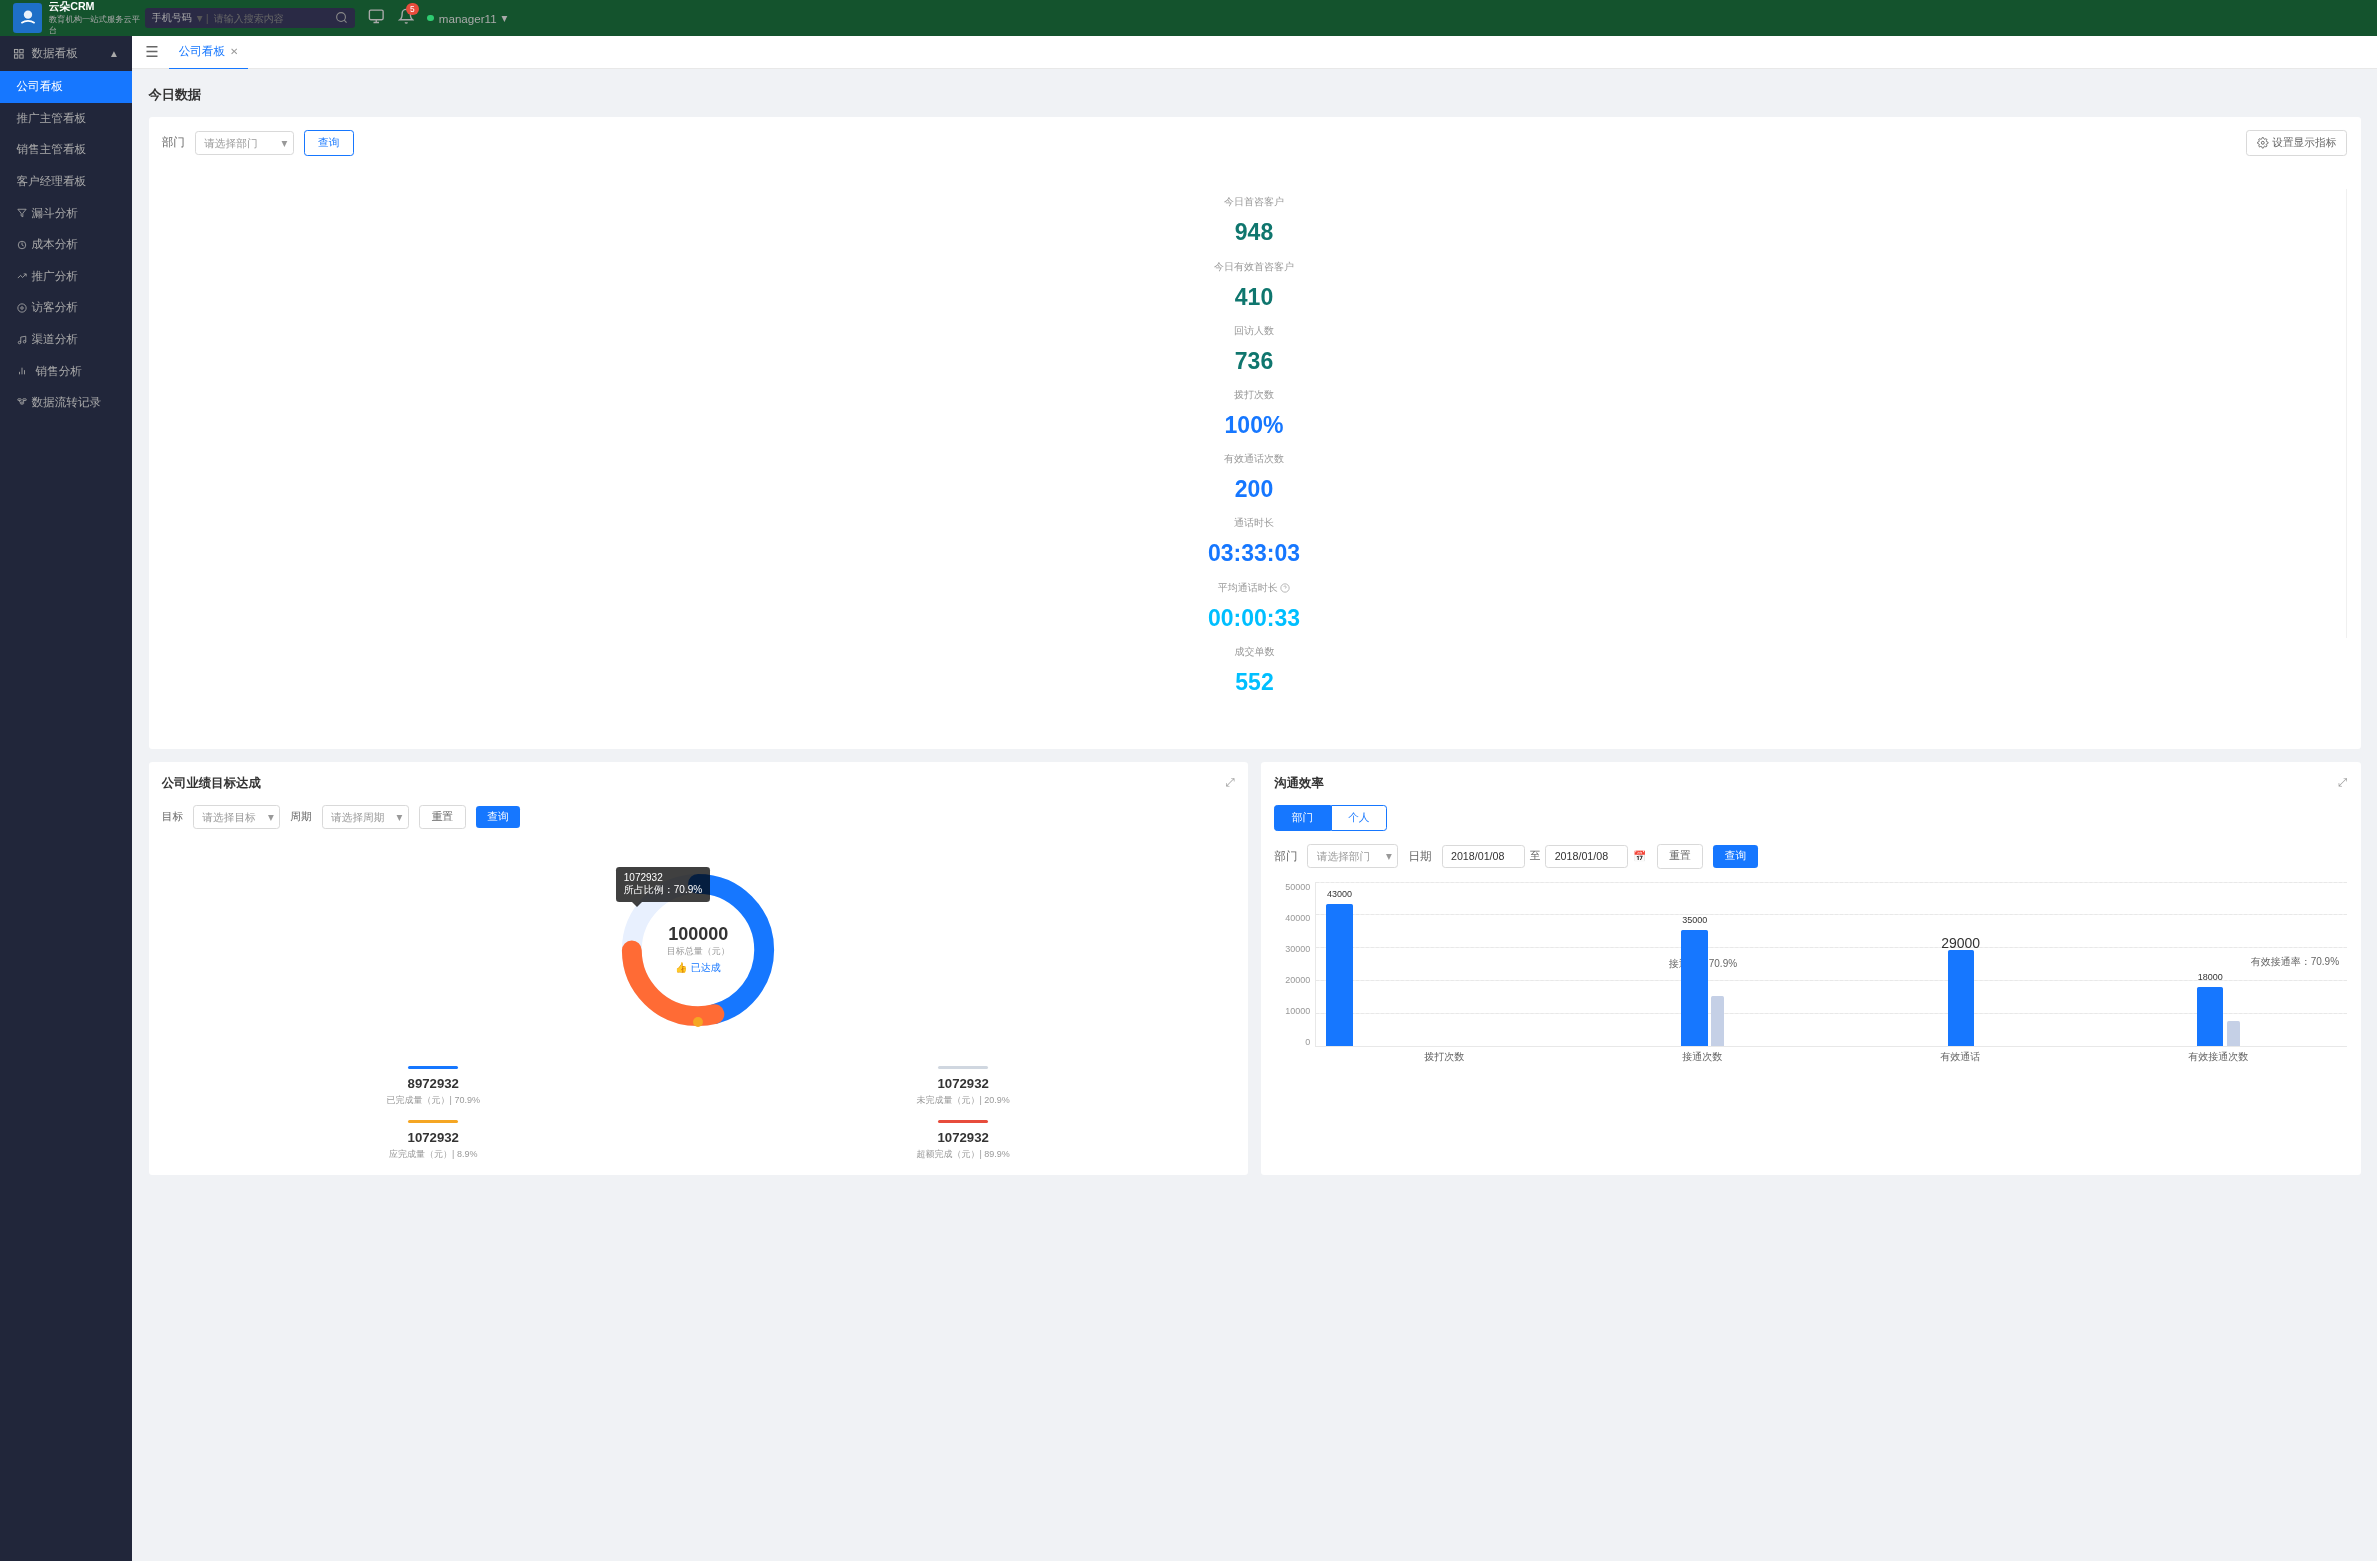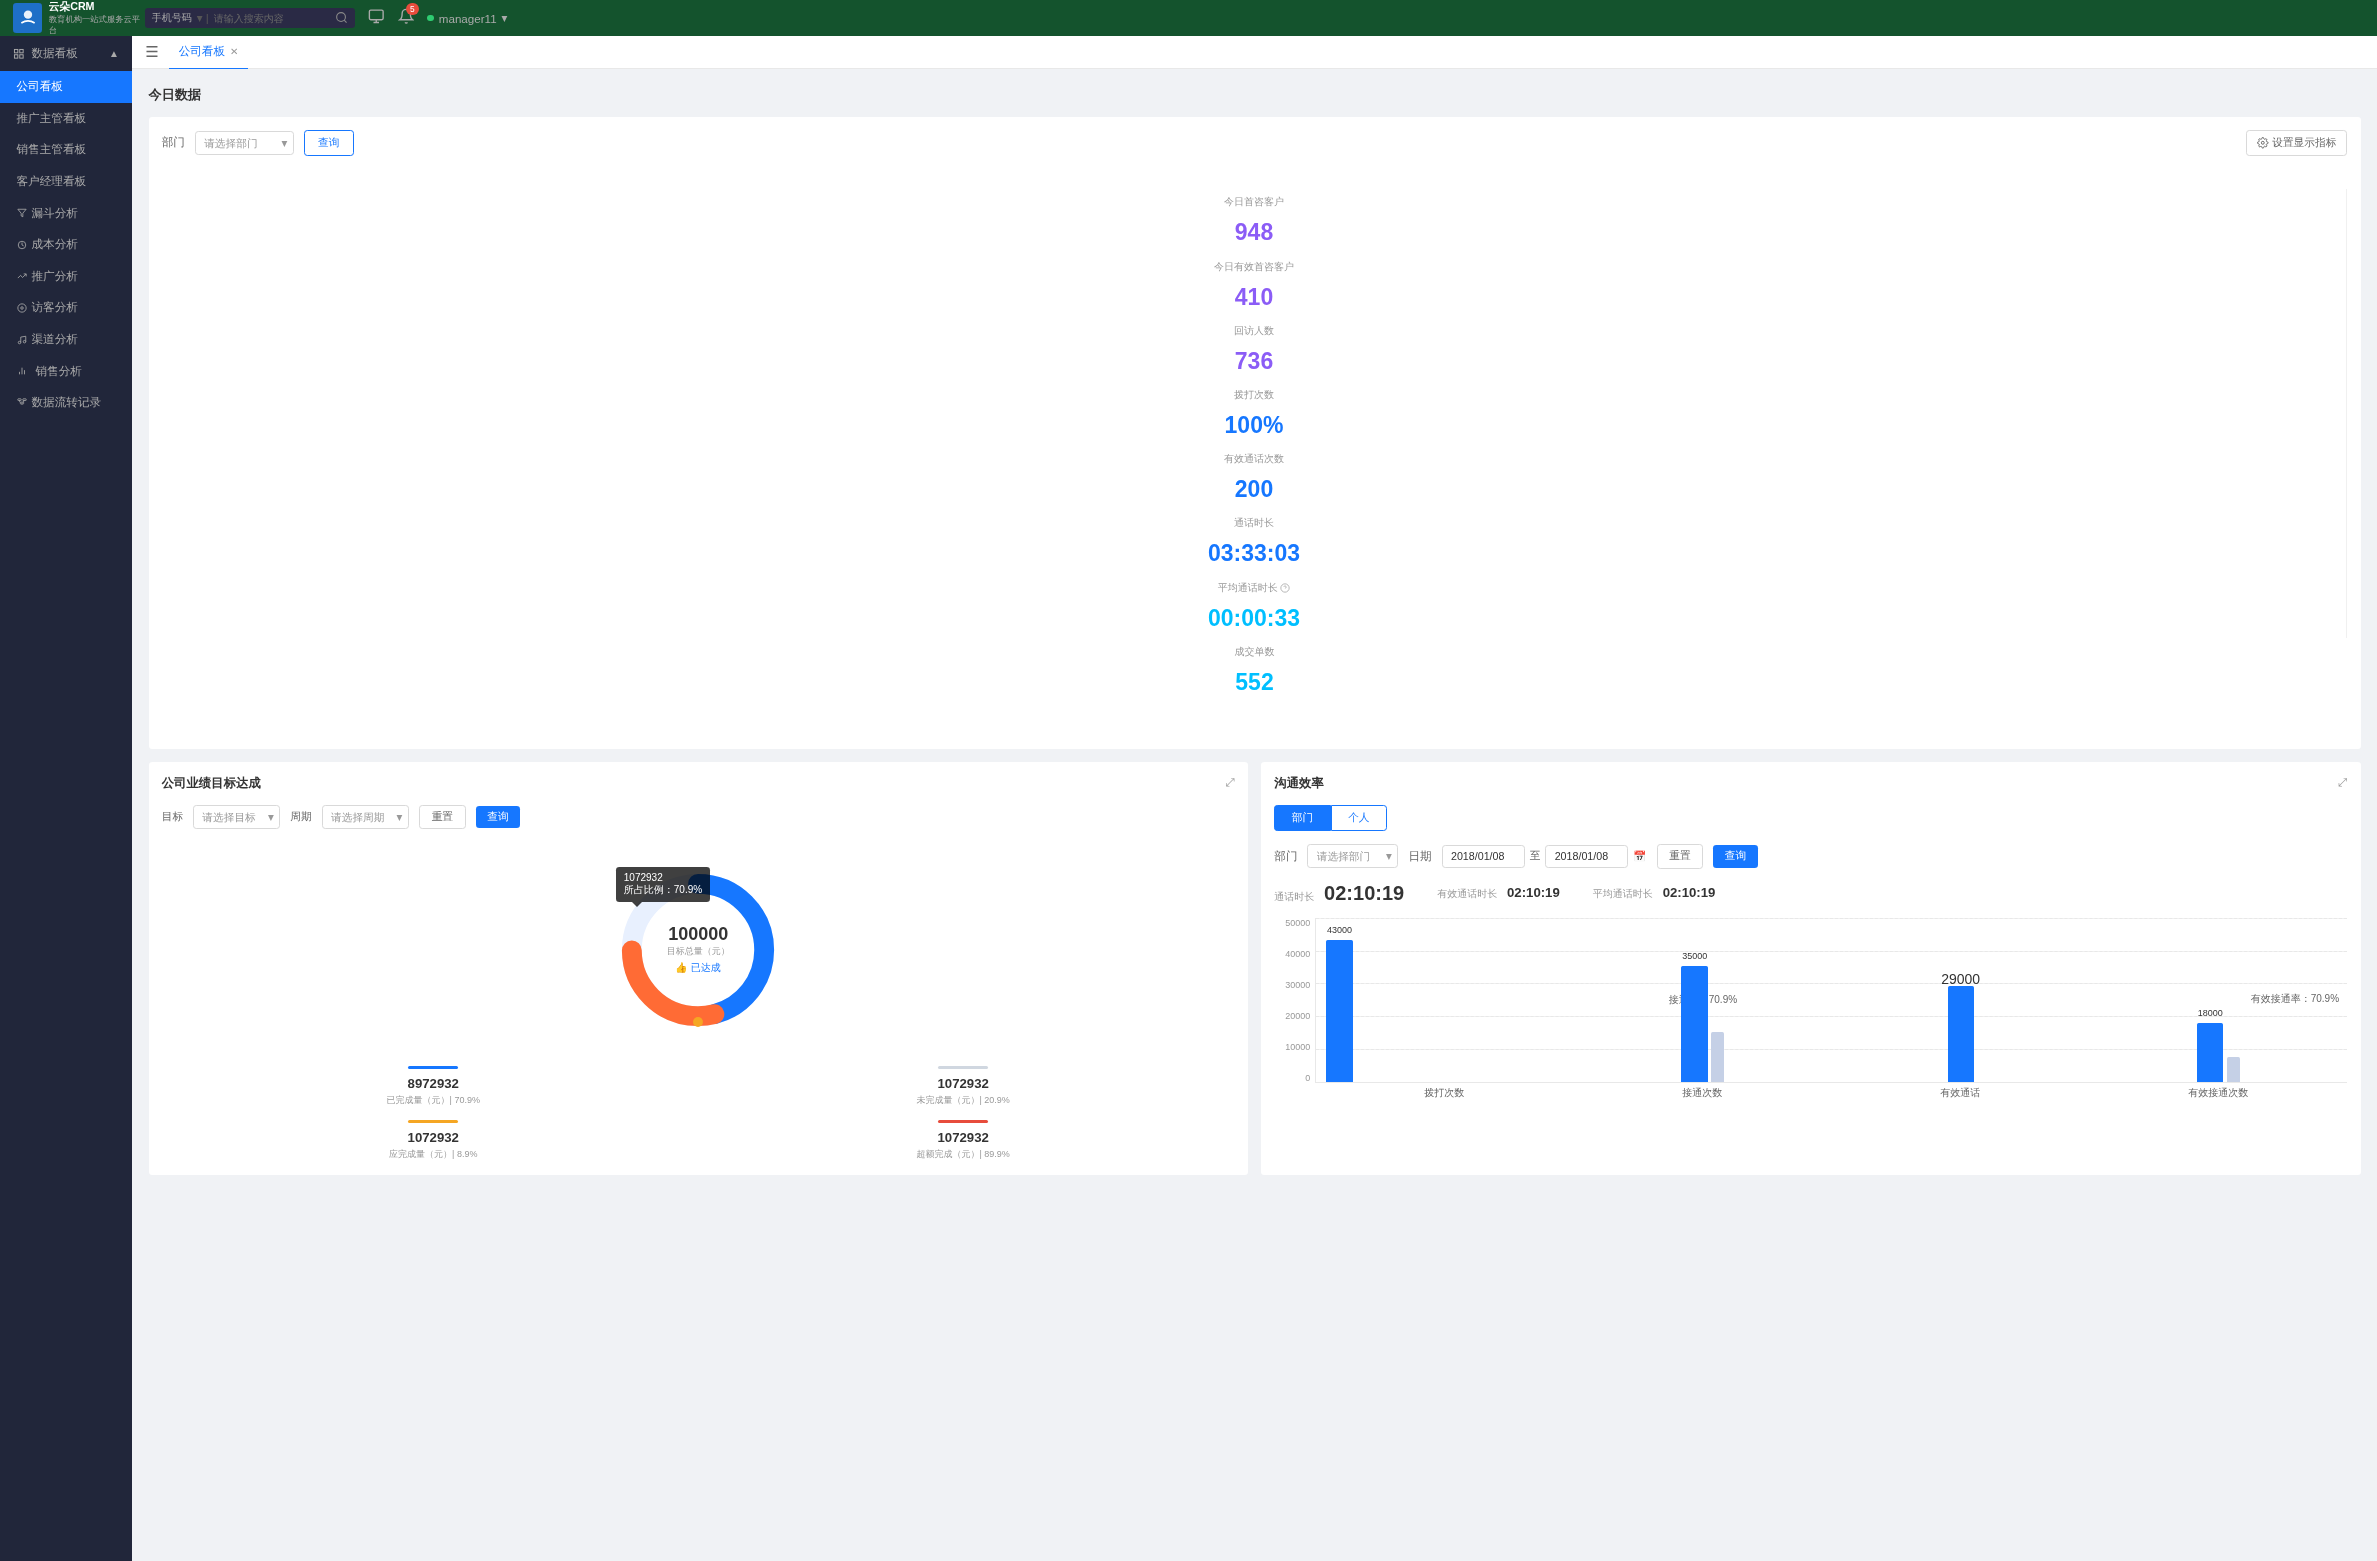--- a/index.html
+++ b/index.html
@@ -270,21 +270,21 @@
       flex-direction: column;
     }
     .stat-item {
       flex: 1;
       text-align: center;
       border-right: 0.8px solid #f0f0f0;
       padding: 6.6px 0;
     }
     .stat-item:last-child { border-right: none; }
     .stat-label { font-size: 10px; color: #999; margin-bottom: 10px; }
-    .stat-value { font-size: 23px; font-weight: bold; color: #8b5cf6; }
+    .stat-value { font-size: 23px; font-weight: bold; color: #0f766e; }
     .stat-value.blue { color: #1677ff; }
     .stat-value.cyan { color: #00bfff; }
 
     
     .two-cols {
       display: flex;
       gap: 13.2px;
     }
     .col-left, .col-right {
       flex: 1;
@@ -788,34 +788,20 @@
             <div class="date-range">
               <input class="date-input" type="text" value="2018/01/08" style="">
               <span class="date-separator">至</span>
               <input class="date-input" type="text" value="2018/01/08" style="">
               <span class="calendar-icon">📅</span>
             </div>
             <button class="btn-reset">重置</button>
             <button class="btn-blue">查询</button>
           </div>
 
-          <div class="comm-stats">
-            <div class="comm-stat-item">
-              <span class="comm-stat-label">通话时长</span>
-              <span class="comm-stat-val" style="font-size:20px;margin-left:6.6px;">02:10:19</span>
-            </div>
-            <div class="comm-stat-item">
-              <span class="comm-stat-label">有效通话时长</span>
-              <span class="comm-stat-val" style="font-size:13.2px;margin-left:6.6px;">02:10:19</span>
-            </div>
-            <div class="comm-stat-item">
-              <span class="comm-stat-label">平均通话时长</span>
-              <span class="comm-stat-val" style="font-size:13.2px;margin-left:6.6px;">02:10:19</span>
-            </div>
-          </div>
 
           <div style="position:relative;padding-left:41px;margin-top:8.3px;">
 
             <div style="position:absolute;left:0;top:0;height:165px;display:flex;flex-direction:column;justify-content:space-between;align-items:flex-end;width:36px;">
               <span style="font-size:9px;color:#999;">50000</span>
               <span style="font-size:9px;color:#999;">40000</span>
               <span style="font-size:9px;color:#999;">30000</span>
               <span style="font-size:9px;color:#999;">20000</span>
               <span style="font-size:9px;color:#999;">10000</span>
               <span style="font-size:9px;color:#999;">0</span>

